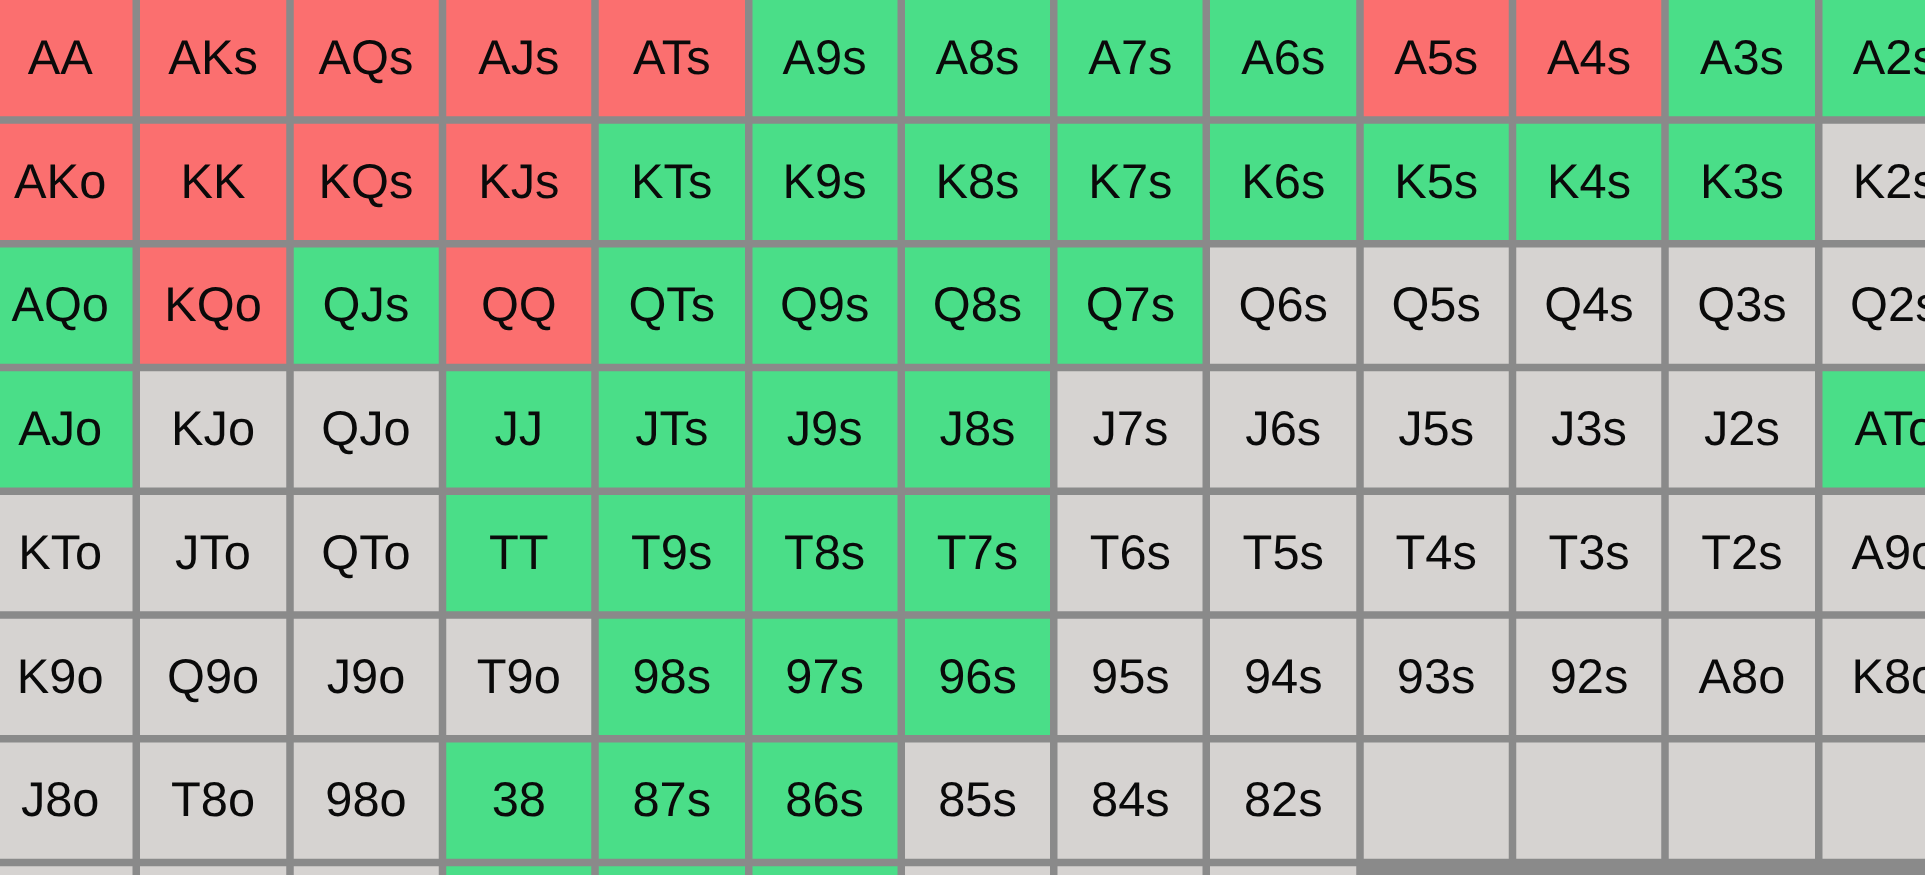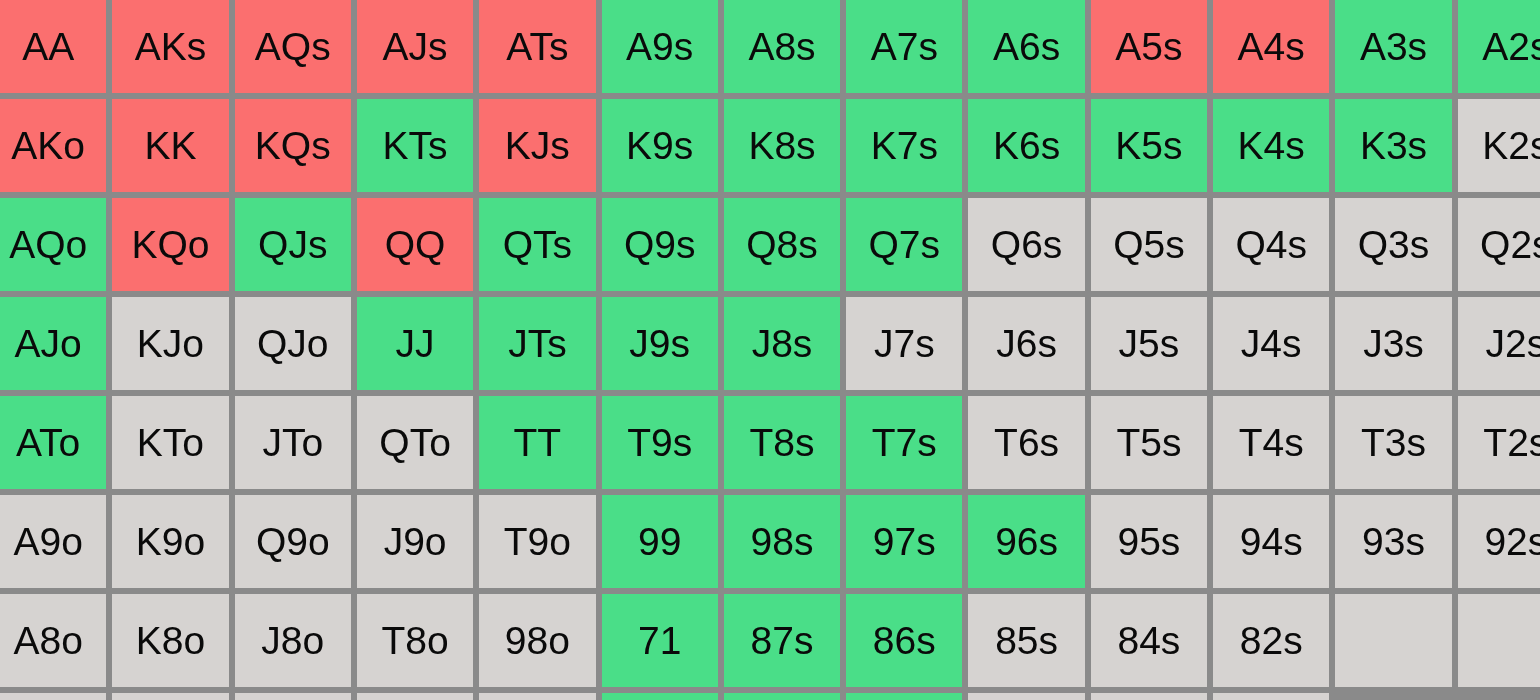--- a/index.html
+++ b/index.html
@@ -88,26 +88,26 @@
     </div>
     <div class="cell raise">
       <span>AKo</span>
     </div>
     <div class="cell raise">
       <span>KK</span>
     </div>
     <div class="cell raise">
       <span>KQs</span>
     </div>
+    <div class="cell raise">
+      <span>KJs</span>
+    </div>
     <div class="cell call">
       <span>KTs</span>
     </div>
-    <div class="cell raise">
-      <span>KJs</span>
-    </div>
     <div class="cell call">
       <span>K9s</span>
     </div>
     <div class="cell call">
       <span>K8s</span>
     </div>
     <div class="cell call">
       <span>K7s</span>
     </div>
     <div class="cell call">
@@ -188,23 +188,20 @@
     <div class="cell fold">
       <span>J7s</span>
     </div>
     <div class="cell fold">
       <span>J6s</span>
     </div>
     <div class="cell fold">
       <span>J5s</span>
     </div>
     <div class="cell fold">
-      <span>J4s</span>
-    </div>
-    <div class="cell fold">
       <span>J3s</span>
     </div>
     <div class="cell fold">
       <span>J2s</span>
     </div>
     <div class="cell call">
       <span>ATo</span>
     </div>
     <div class="cell fold">
       <span>KTo</span>
@@ -251,23 +248,20 @@
     <div class="cell fold">
       <span>Q9o</span>
     </div>
     <div class="cell fold">
       <span>J9o</span>
     </div>
     <div class="cell fold">
       <span>T9o</span>
     </div>
     <div class="cell call">
-      <span>99</span>
-    </div>
-    <div class="cell call">
       <span>98s</span>
     </div>
     <div class="cell call">
       <span>97s</span>
     </div>
     <div class="cell call">
       <span>96s</span>
     </div>
     <div class="cell fold">
       <span>95s</span>
@@ -290,21 +284,21 @@
     <div class="cell fold">
       <span>J8o</span>
     </div>
     <div class="cell fold">
       <span>T8o</span>
     </div>
     <div class="cell fold">
       <span>98o</span>
     </div>
     <div class="cell call">
-      <span>71</span>
+      <span>38</span>
     </div>
     <div class="cell call">
       <span>87s</span>
     </div>
     <div class="cell call">
       <span>86s</span>
     </div>
     <div class="cell fold">
       <span>85s</span>
     </div>

